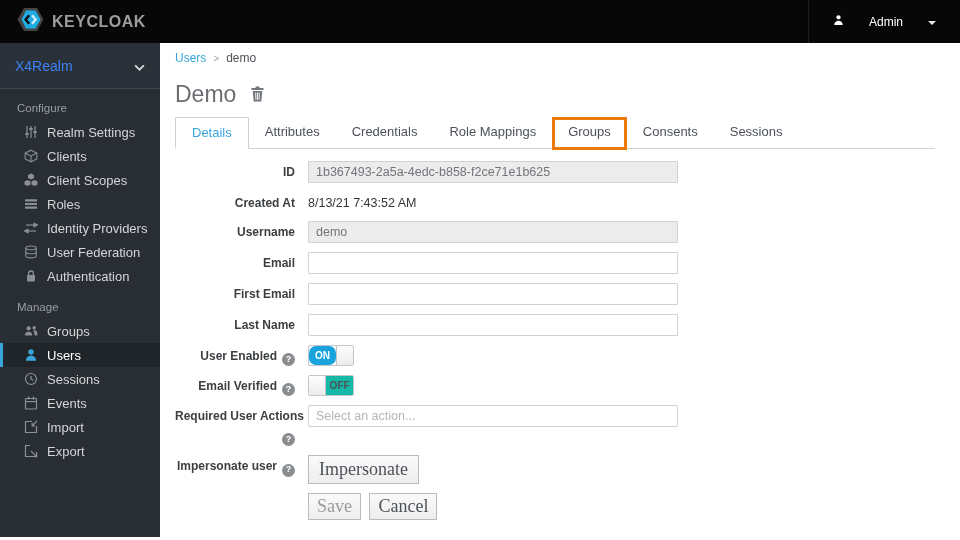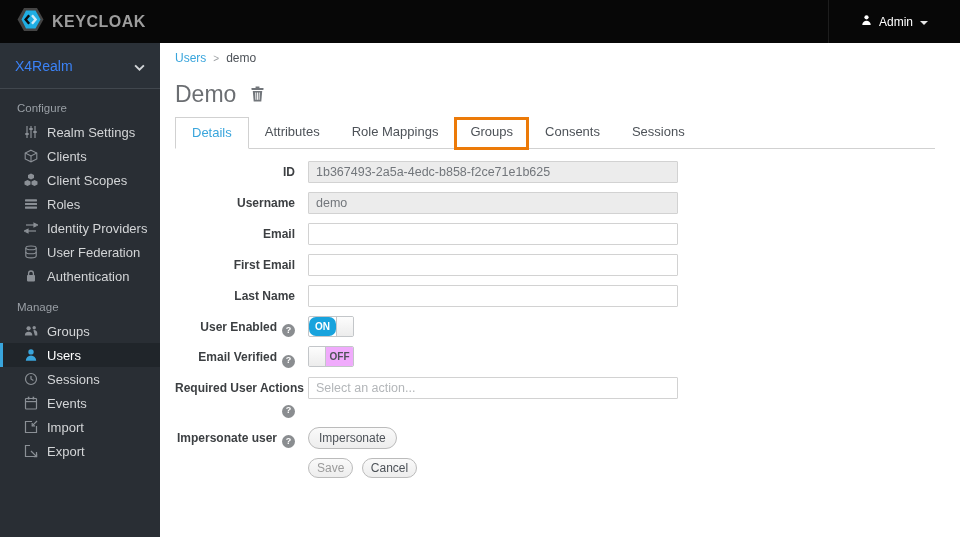--- a/index.html
+++ b/index.html
@@ -5,22 +5,22 @@
   * { box-sizing: border-box; }
   html,body { margin:0; padding:0; background:#fff; }
   body { font-family:"Liberation Sans", sans-serif; }
   .app { position:relative; width:960px; height:540px; background:#fff; overflow:hidden; }
 
   
   .topbar { position:absolute; top:0; left:0; width:960px; height:43px; background:#070707;
             display:flex; align-items:center; justify-content:space-between; }
   .brand { display:flex; align-items:center; gap:8px; padding-left:17px; }
   .brand-text { color:#9d9d9d; font-weight:bold; font-size:16px; letter-spacing:.5px; }
-  .user-menu { display:flex; align-items:center; gap:7px; color:#fff; font-size:12px;
-               height:43px; padding:0 32px; border-left:1px solid #1d1d1d; cursor:pointer; }
+  .user-menu { display:flex; align-items:center; gap:25px; color:#fff; font-size:12px;
+               height:43px; padding:0 24px; border-left:1px solid #1d1d1d; cursor:pointer; }
   .caret-down { width:0; height:0; border-left:4px solid transparent; border-right:4px solid transparent;
                 border-top:4px solid #e6e6e6; margin-top:2px; }
 
   
   .sidebar { position:absolute; top:43px; left:0; width:160px; height:494px; background:#292e34; }
   .realm-selector { height:46px; display:flex; align-items:center; justify-content:space-between;
                     padding:0 15px; background:#2b3138; border-bottom:1px solid #41474e;
                     color:#3b82f6; font-size:14px; cursor:pointer; }
   .nav-section-label { padding:13px 17px 6px; font-size:11.5px; color:#999fa5; }
   .nav-item { display:flex; align-items:center; height:24px; padding-left:20px; gap:9px;
@@ -61,28 +61,28 @@
   .tinput { width:370px; height:22px; border:1px solid #d2d2d2; border-radius:1px; padding:0 7px;
             font-size:12.5px; font-family:inherit; color:#72767b; background:#fff; }
   .tinput[readonly] { background:#ececec; }
   .tinput::placeholder { color:#b3b6b9; }
   .static-val { font-size:12.5px; color:#363636; padding-top:4px; }
 
   .toggle { width:46px; height:21px; border:1px solid #c3c6c9; border-radius:2px; display:flex;
             overflow:hidden; cursor:pointer; font-size:10px; font-weight:bold; }
   .toggle .seg { flex:1; display:flex; align-items:center; justify-content:center; }
   .toggle.on .seg { background:#18a3dd; color:#fff;border-radius:7px; }
-  .toggle.off .seg { background:#f0abfc; color:#4d5258; }
+  .toggle.off .seg { background:#14b8a6; color:#4d5258; }
   .toggle .knob { width:17px; flex:0 0 17px; background:linear-gradient(#fdfdfd,#ececec); }
   .toggle.on .knob { border-left:1px solid #c3c6c9; }
   .toggle.off .knob { border-right:1px solid #c3c6c9; }
 
   .btn { display:inline-block; background:linear-gradient(to bottom,#fafafa,#ededed);
-         border:1px solid #bbbbbb; border-radius:11px; color:#4d5258; font-size:12px;
-         padding:3px 10px; cursor:pointer; font-family:Liberation Sans, sans-serif; }
+         border:1px solid #bbbbbb; border-radius:0; color:#4d5258; font-size:18px;
+         padding:3px 10px; cursor:pointer; font-family:Liberation Serif, serif; }
   .btn.small { padding:2px 8px; }
   .btn.disabled { color:#9b9b9b; }
   .btn + .btn { margin-left:4px; }
   .actions-row { margin-top:3px; }
 </style>
 </head>
 <body>
 
 <div class="app">
 
@@ -295,33 +295,38 @@
           <line x1="5.2" y1="6.5" x2="5.4" y2="13.8" stroke="#ffffff" stroke-width="0.9"></line>
           <line x1="7" y1="6.5" x2="7" y2="13.8" stroke="#ffffff" stroke-width="0.9"></line>
           <line x1="8.8" y1="6.5" x2="8.6" y2="13.8" stroke="#ffffff" stroke-width="0.9"></line>
         </svg>
       </span>
     </div>
 
     <div class="tabs">
       <span class="tab active">Details</span>
       <span class="tab">Attributes</span>
+      <span class="tab">Credentials</span>
       <span class="tab">Role Mappings</span>
       <span class="tab annotated">Groups</span>
       <span class="tab">Consents</span>
       <span class="tab">Sessions</span>
     </div>
 
     <div class="form">
 
       <div class="form-row">
         <div class="flabel">ID</div>
         <input class="tinput" readonly="" value="1b367493-2a5a-4edc-b858-f2ce71e1b625" style="">
       </div>
 
+      <div class="form-row">
+        <div class="flabel">Created At</div>
+        <div class="static-val">8/13/21 7:43:52 AM</div>
+      </div>
 
       <div class="form-row">
         <div class="flabel">Username</div>
         <input class="tinput" readonly="" value="demo" style="">
       </div>
 
       <div class="form-row">
         <div class="flabel">Email</div>
         <input class="tinput" style="">
       </div>

